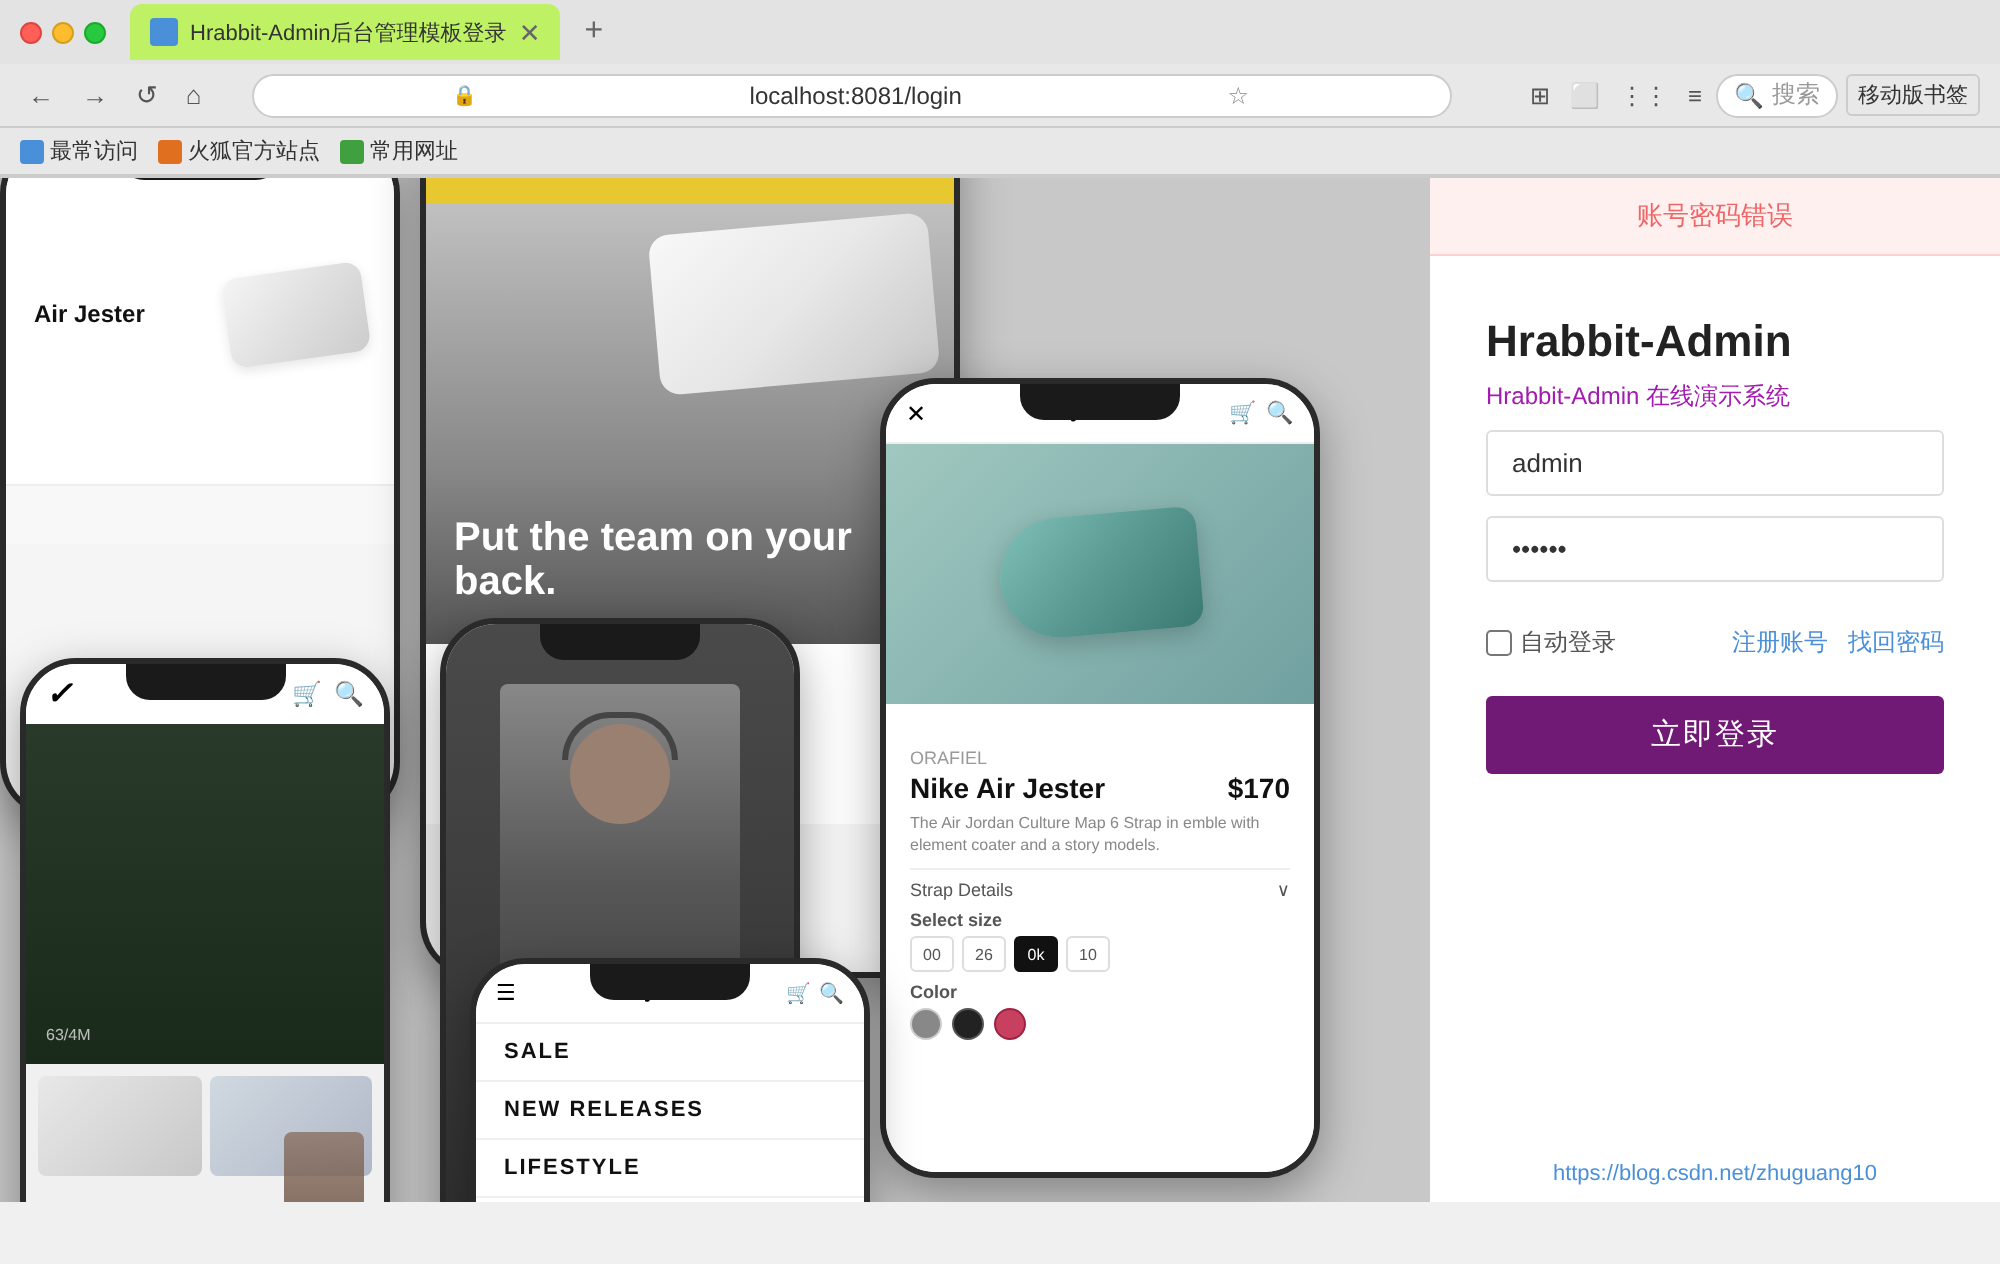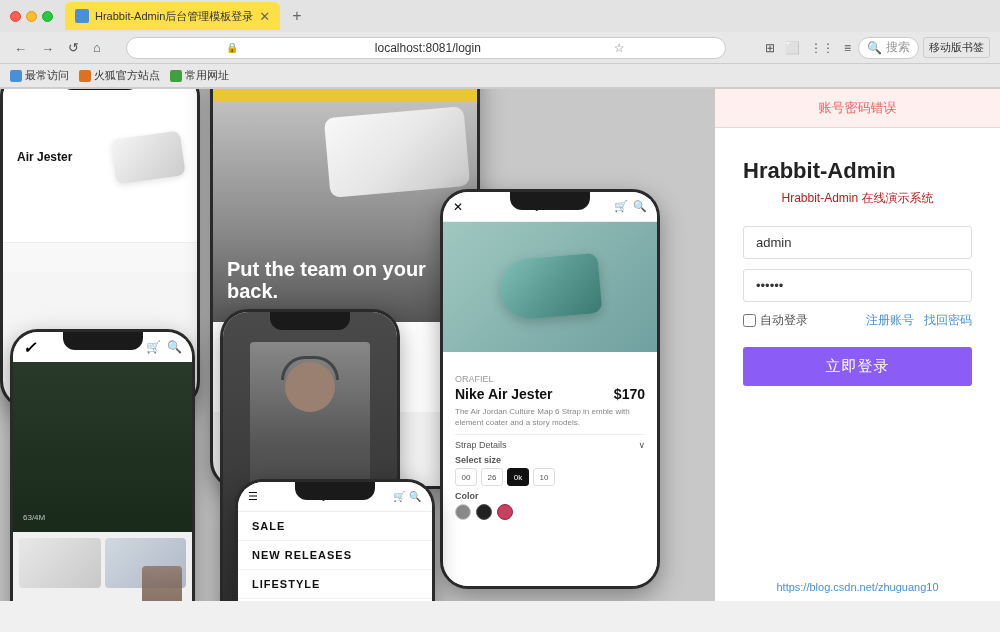--- a/index.html
+++ b/index.html
@@ -33,21 +33,21 @@
     .traffic-light {
       width: 11px; height: 11px;
       border-radius: 50%;
     }
     .tl-red { background: #ff5f57; border: 0.5px solid #e0443e; }
     .tl-yellow { background: #febc2e; border: 0.5px solid #d4a017; }
     .tl-green { background: #28c840; border: 0.5px solid #1aab29; }
     .browser-tab {
       display: flex;
       align-items: center;
-      background: #fde047;
+      background: #bef264;
       border-radius: 6px 6px 0 0;
       padding: 5px 10px;
       font-size: 11px;
       color: #333;
       gap: 6px;
       height: 28px;
       min-width: 180px;
     }
     .tab-favicon {
       width: 14px; height: 14px;
@@ -175,41 +175,40 @@
       flex: 1;
     }
     .login-title {
       font-size: 22px;
       font-weight: 600;
       color: #222;
       margin-bottom: 6px;
     }
     .login-subtitle {
       font-size: 12px;
-      color: #b91c1c;
-      margin-bottom: 19px;
-      text-align: center;
+      color: #a21caf;
+      margin-bottom: 8px;
     }
     .login-input {
       width: 100%;
       border: 1px solid #ddd;
       border-radius: 3px;
       padding: 8px 12px;
       font-size: 13px;
       color: #333;
       outline: none;
       margin-bottom: 10px;
       background: #fff;
     }
     .login-options {
       display: flex;
       justify-content: space-between;
       align-items: center;
       margin-bottom: 18px;
-      margin-top: 0;
+      margin-top: 12px;
     }
     .auto-login {
       display: flex;
       align-items: center;
       gap: 4px;
       font-size: 12px;
       color: #555;
     }
     .auto-login input[type=checkbox] {
       width: 13px; height: 13px;
@@ -217,21 +216,21 @@
     }
     .login-links {
       display: flex;
       gap: 10px;
       font-size: 12px;
       color: #4a90d9;
     }
     .login-links a { cursor: pointer; text-decoration: none; color: #4a90d9; }
     .login-btn {
       width: 100%;
-      background: #8b5cf6;
+      background: #701a75;
       color: #fff;
       border: none;
       border-radius: 3px;
       padding: 10px;
       font-size: 15px;
       cursor: pointer;
       font-weight: 500;
       letter-spacing: 1px;
     }
     .footer-url {

